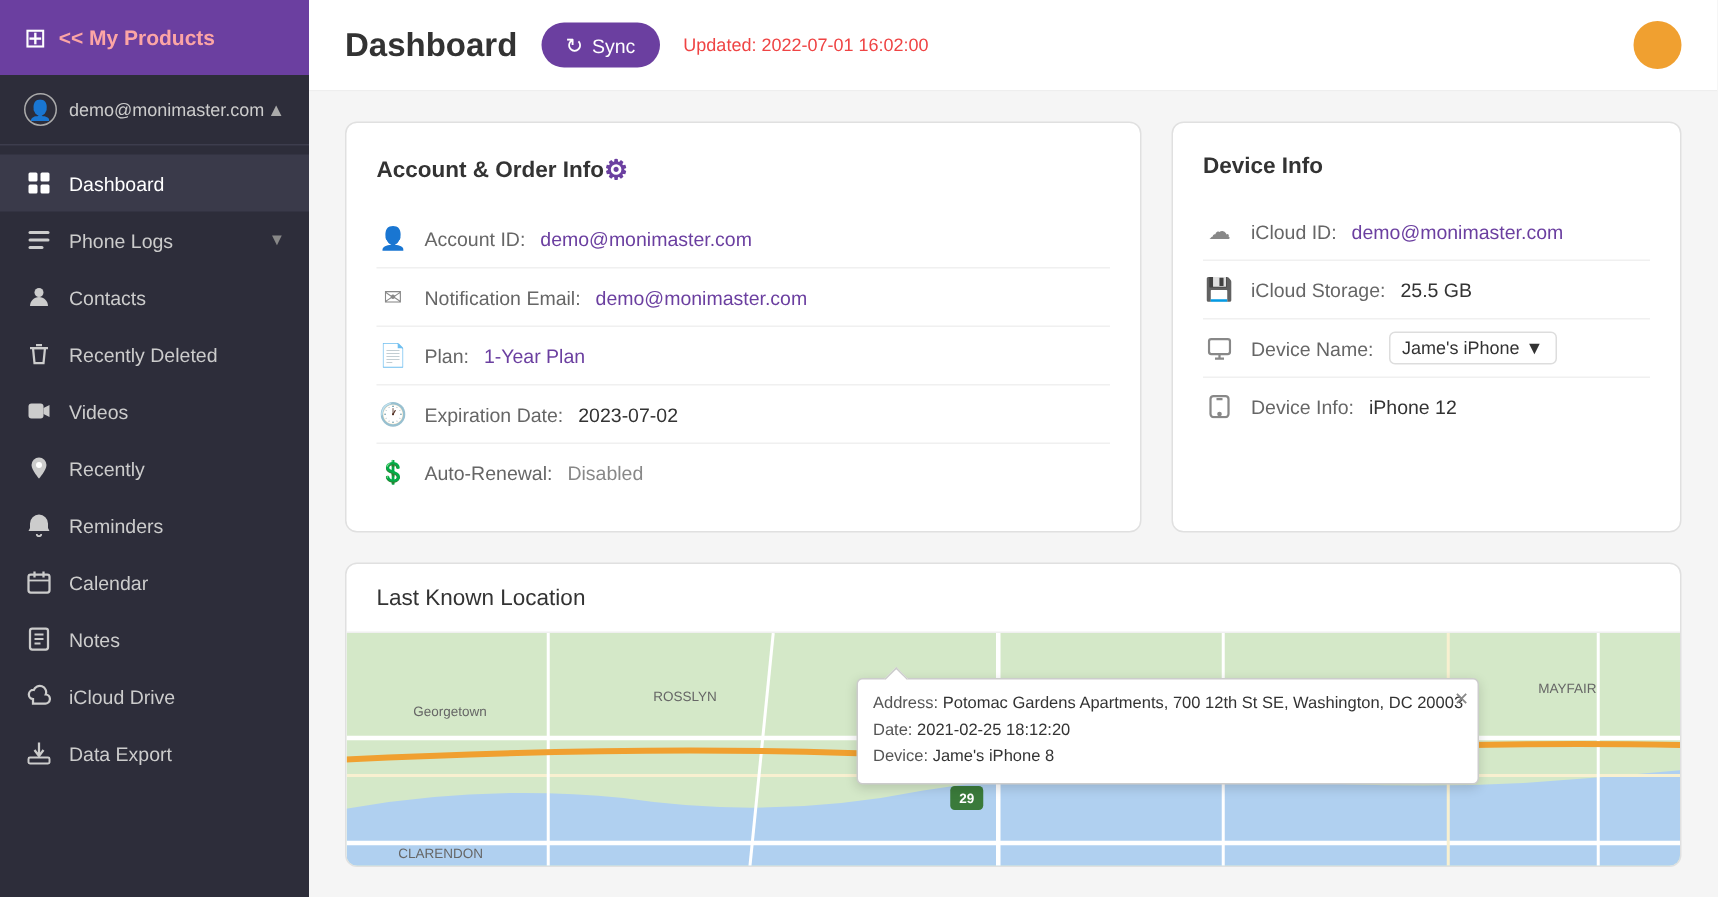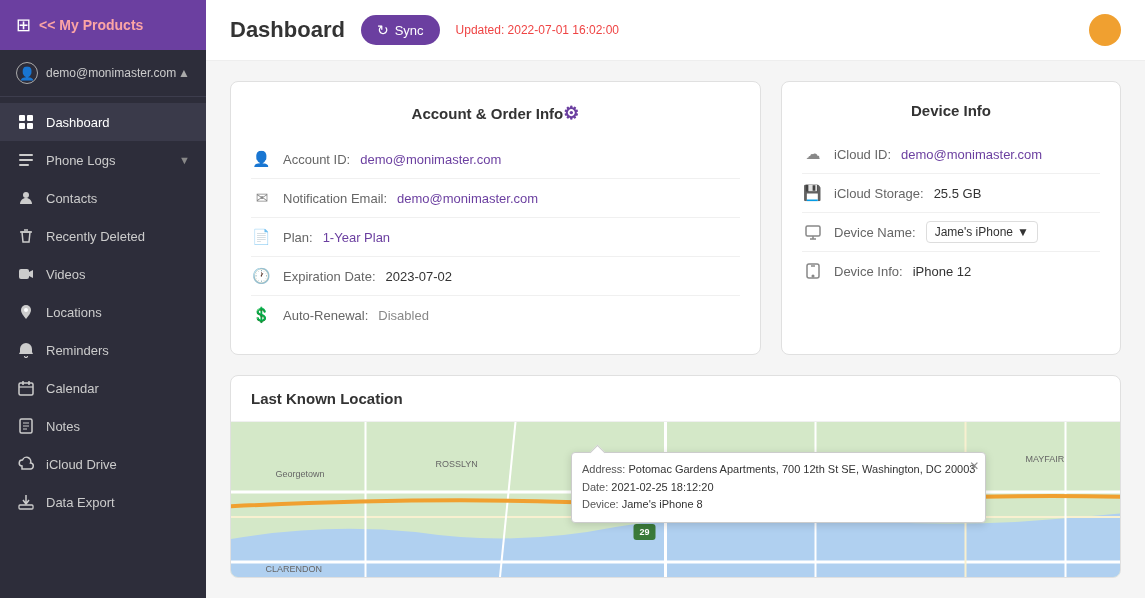--- a/index.html
+++ b/index.html
@@ -33,39 +33,39 @@
     .sync-icon { font-size: 14px; }
     .updated-text { font-size: 12px; color: #ef4444; }
     .user-avatar { width: 32px; height: 32px; border-radius: 50%; background: #f0a030; margin-left: auto; }
 
     .main-content { flex: 1; overflow-y: auto; padding: 20px 24px; display: flex; flex-direction: column; gap: 20px; }
 
     
     .cards-row { display: flex; gap: 20px; }
 
     .card { background: white; border-radius: 8px; border: 1px solid #e0e0e0; padding: 20px; }
-    .card-title { font-size: 15px; font-weight: 600; color: #333; margin-bottom: 16px; display: flex; align-items: center; justify-content: center; }
+    .card-title { font-size: 15px; font-weight: 600; color: #333; margin-bottom: 16px; display: flex; align-items: center; justify-content: flex-start; }
     .gear-icon { color: #6b3fa0; font-size: 18px; cursor: pointer; }
 
     .account-card { flex: 1; }
     .device-card { flex: 0 0 340px; }
 
     .info-row { display: flex; align-items: center; gap: 10px; padding: 8px 0; border-bottom: 1px solid #f0f0f0; font-size: 13px; }
     .info-row:last-child { border-bottom: none; }
     .info-icon { width: 22px; height: 22px; display: flex; align-items: center; justify-content: center; font-size: 15px; color: #888; flex-shrink: 0; }
     .info-label { color: #666; }
     .info-value { color: #6b3fa0; font-weight: 500; }
     .info-value.disabled { color: #888; }
     .info-value.plan { color: #6b3fa0; }
 
     .device-name-select { border: 1px solid #ddd; border-radius: 4px; padding: 3px 8px; font-size: 12px; color: #333; background: white; cursor: pointer; display: inline-flex; align-items: center; gap: 4px; }
 
     
     .map-section { background: white; border-radius: 8px; border: 1px solid #e0e0e0; overflow: hidden; }
-    .map-section-title { font-size: 15px; font-weight: 700; color: #333; padding: 14px 20px; border-bottom: 1px solid #f0f0f0; }
+    .map-section-title { font-size: 15px; font-weight: 400; color: #333; padding: 14px 20px; border-bottom: 1px solid #f0f0f0; }
     .map-container { position: relative; height: 200px; background: #e8f0e8; overflow: hidden; }
 
     .map-popup { position: absolute; top: 30px; left: 340px; background: white; border: 1px solid #ccc; border-radius: 4px; padding: 8px 10px; font-size: 11px; color: #333; line-height: 1.6; z-index: 10; box-shadow: 0 2px 8px rgba(0,0,0,0.15); min-width: 280px; }
     .map-popup::before { content: ''; position: absolute; top: -6px; left: 20px; width: 10px; height: 10px; background: white; border-left: 1px solid #ccc; border-top: 1px solid #ccc; transform: rotate(45deg); }
     .map-popup-close { position: absolute; top: 4px; right: 6px; cursor: pointer; color: #888; font-size: 12px; }
     .map-popup-label { color: #555; }
     .map-popup-value { color: #333; }
   </style>
 </head>
 <body>
@@ -132,21 +132,21 @@
       </span>
       <span class="nav-label">Videos</span>
     </div>
     <div class="nav-item">
       <span class="nav-icon">
         <svg width="16" height="16" viewBox="0 0 16 16" fill="currentColor">
             <path d="M8 1a5 5 0 0 1 5 5c0 3.5-5 9-5 9S3 9.5 3 6a5 5 0 0 1 5-5z"></path>
             <circle cx="8" cy="6" r="2" fill="white"></circle>
           </svg>
       </span>
-      <span class="nav-label">Locations</span>
+      <span class="nav-label">Recently</span>
     </div>
     <div class="nav-item">
       <span class="nav-icon">
         <svg width="16" height="16" viewBox="0 0 16 16" fill="currentColor">
             <path d="M8 1a6 6 0 0 0-6 6v3l-1 2h14l-1-2V7a6 6 0 0 0-6-6z"></path>
             <path d="M6.5 14a1.5 1.5 0 0 0 3 0" fill="none" stroke="currentColor" stroke-width="1.2"></path>
           </svg>
       </span>
       <span class="nav-label">Reminders</span>
     </div>

